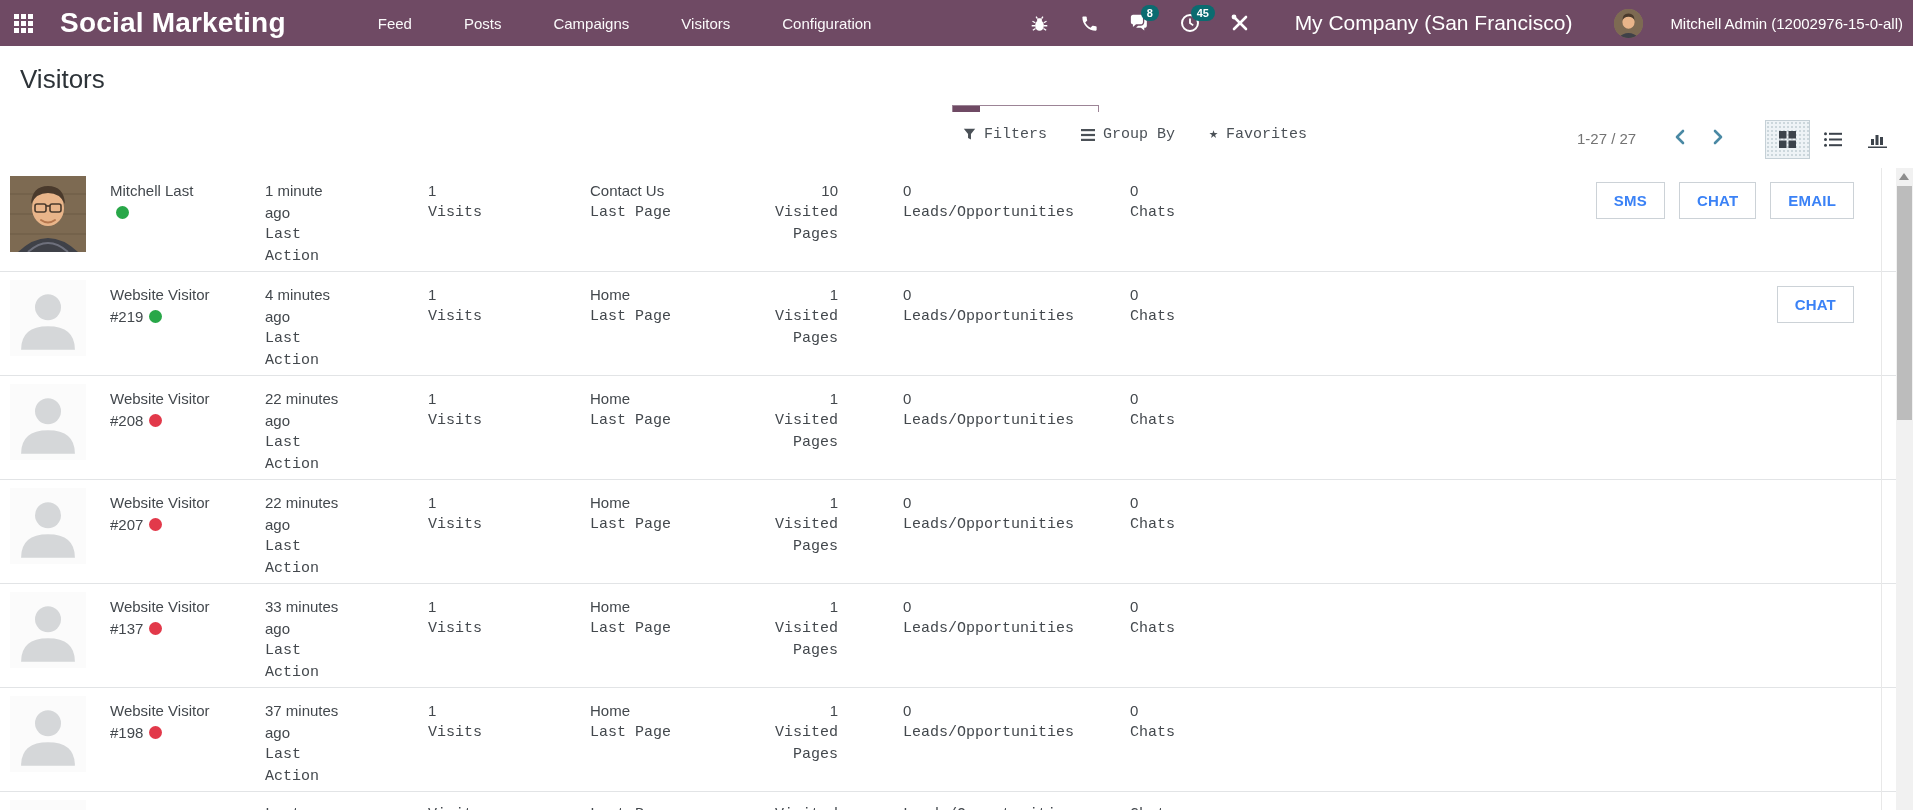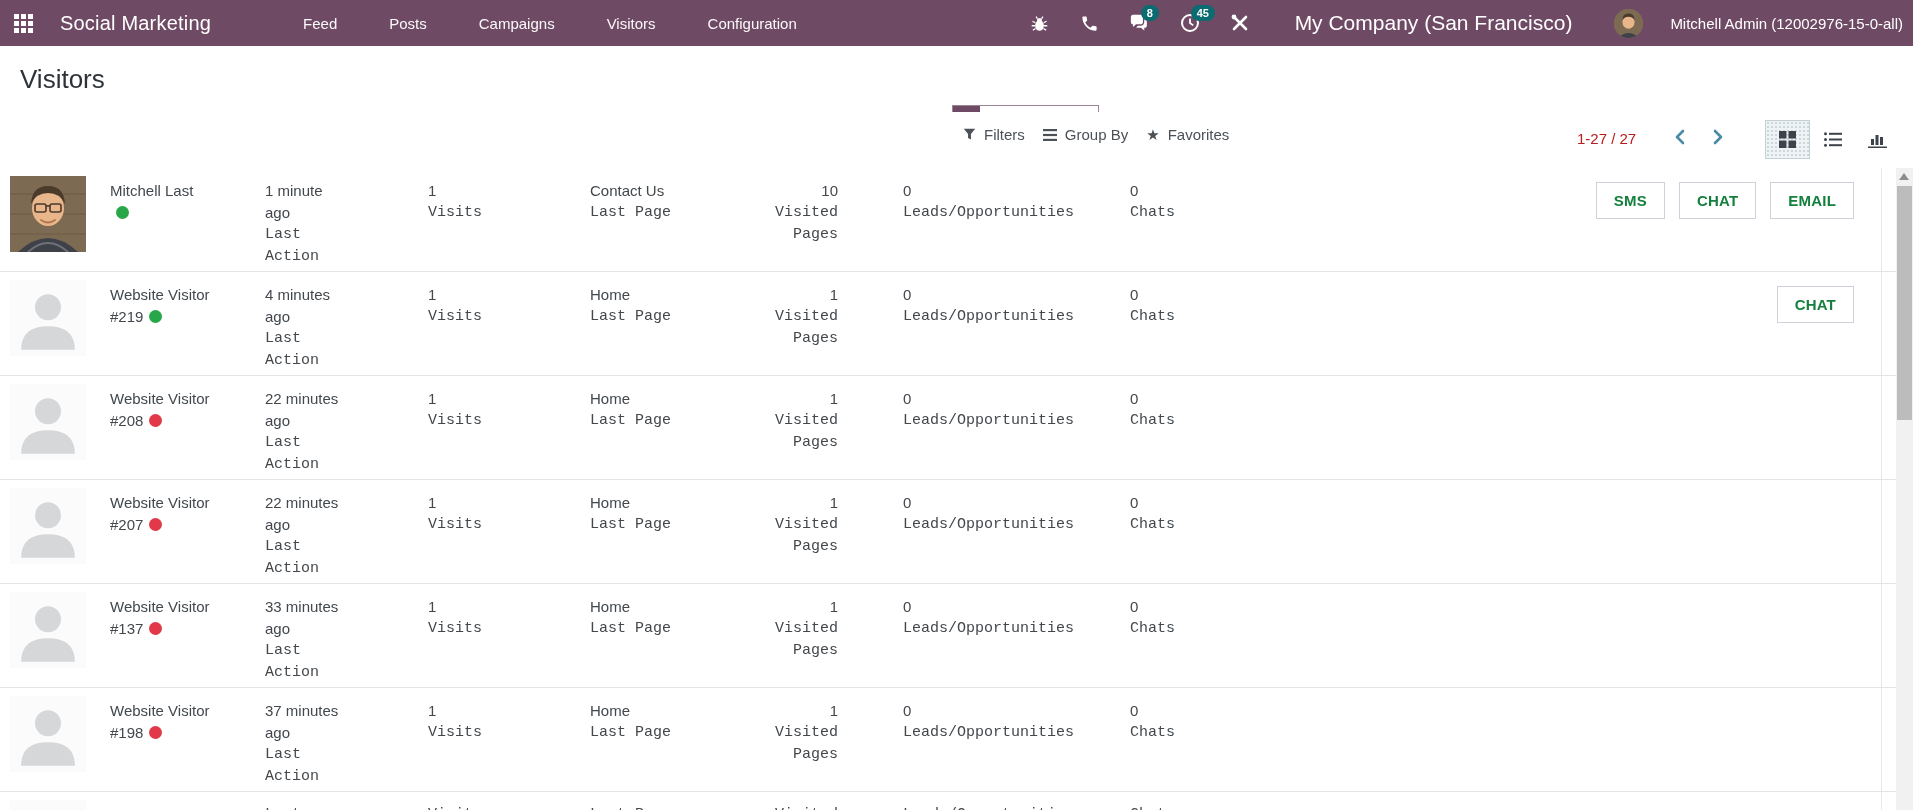--- a/index.html
+++ b/index.html
@@ -6,21 +6,21 @@
   html,body { width:1913px; height:810px; overflow:hidden; background:#fff;
     font-family:"Liberation Sans", sans-serif; color:#43484d; }
   body { position:relative; }
 
   
   .navbar { position:absolute; top:0; left:0; width:1913px; height:46px;
     background:#6f4a64; display:flex; align-items:center; color:#fff; }
   .apps-btn { width:46px; height:46px; display:flex; align-items:center; justify-content:center; cursor:pointer; }
   .grid-icon { display:grid; grid-template-columns:repeat(3,5px); grid-template-rows:repeat(3,5px); gap:2px; }
   .grid-icon span { background:#fff; width:5px; height:5px; }
-  .brand { font-size:20px; font-weight:400; margin:0 0 0 14px; letter-spacing:.2px; white-space:nowrap; }
+  .brand { font-size:28px; font-weight:700; margin:0 0 0 14px; letter-spacing:.2px; white-space:nowrap; }
   .topmenu { display:flex; gap:52px; margin-left:92px; font-size:15px; }
   .topmenu .mi { cursor:pointer; white-space:nowrap; opacity:.97; }
   .nav-right { margin-left:auto; display:flex; align-items:center; gap:28px; padding-right:10px; }
   .sysicon { position:relative; width:22px; height:22px; display:flex; align-items:center; justify-content:center; cursor:pointer; }
   .sysicon svg { display:block; }
   .badge { position:absolute; top:-7px; left:12px; background:#0b6b70; color:#fff;
     font-size:11px; font-weight:700; border-radius:9px; padding:1.5px 6px; line-height:13px; }
   .company { font-size:21px; white-space:nowrap; margin-left:16px; cursor:pointer;text-align:right; }
   .usermenu { display:flex; align-items:center; gap:27px; margin-left:14px; cursor:pointer; }
   .user-avatar { width:29px; height:29px; border-radius:50%; overflow:hidden; background:#8a7360; flex:0 0 auto; }
@@ -35,24 +35,24 @@
   .chip-ico { width:27px; background:#6f4a64; display:flex; align-items:center; justify-content:center; }
   .chip-label { font-size:15px; color:#2d3338; display:flex; align-items:center; padding:0 9px 0 10px; }
   .chip-x { display:flex; align-items:center; padding:0 9px 0 0; color:#555a5f; font-size:13px; font-weight:700; cursor:pointer; }
   .search-input { border:0; outline:0; flex:1; font-size:16px; margin-left:13px; color:#2d3338;
     font-family:"Liberation Sans", sans-serif; background:transparent; }
   .search-input::placeholder { color:#b2b8bd; }
   .mag { margin-right:2px; cursor:pointer; }
 
   
   .controls { position:absolute; top:112px; left:0; width:1913px; height:56px; background:#fff; }
-  .filterbtns { position:absolute; left:963px; top:14px; display:flex; gap:18px; }
+  .filterbtns { position:absolute; left:963px; top:14px; display:flex; gap:34px;font-family:Liberation Mono, monospace; }
   .fbtn { display:flex; align-items:center; gap:8px; font-size:15px; color:#4b5157; cursor:pointer; white-space:nowrap; }
   .fbtn .star { font-size:15px; line-height:1; }
-  .pager { position:absolute; left:1577px; top:18px; font-size:15px; color:#b91c1c; }
+  .pager { position:absolute; left:1577px; top:18px; font-size:15px; color:#737373; }
   .pg-prev { position:absolute; left:1672px; top:16px; cursor:pointer; }
   .pg-next { position:absolute; left:1710px; top:16px; cursor:pointer; }
   .switcher { position:absolute; left:1765px; top:8px; display:flex; }
   .swbtn { width:45px; height:39px; display:flex; align-items:center; justify-content:center;
     cursor:pointer; border:1px solid transparent; }
   .swbtn.active { background-color:#eef3f6; border-color:#c5d0d6;
     background-image:radial-gradient(#ccd7dc 1px, transparent 1px); background-size:4px 4px; }
 
   
   .content { position:absolute; top:168px; left:0; width:1896px; height:642px; overflow:hidden; background:#fff; }
@@ -64,21 +64,21 @@
   .cell .lbl { color:#43484d;font-family:Liberation Mono, monospace; }
   .c-name { width:100px; margin-right:55px; }
   .c-time { width:84px; margin-right:79px; }
   .c-visits { width:70px; margin-right:92px; }
   .c-lastpage { width:92px; margin-right:66px; }
   .c-visited { width:90px; margin-right:65px;text-align:right; }
   .c-leads { width:160px; margin-right:67px; }
   .c-chats { width:110px; }
   .dot { display:inline-block; width:13px; height:13px; border-radius:50%; margin-left:6px; vertical-align:-1px; }
   .btns { margin-left:auto; margin-right:42px; padding-top:14px; display:flex; gap:14px; }
-  .actbtn { background:#fff; border:1px solid #ccd2d7; color:#15803d; font-weight:700;
+  .actbtn { background:#fff; border:1px solid #ccd2d7; color:#3b82f6; font-weight:700;
     font-size:15px; padding:9px 17px; cursor:pointer; font-family:"Liberation Sans", sans-serif; letter-spacing:.2px; }
 
   
   .scrollbar { position:absolute; top:168px; right:0; width:17px; height:642px; background:#f1f1f1; }
   .sb-up { position:absolute; top:5px; left:3px; width:0; height:0;
     border-left:5.5px solid transparent; border-right:5.5px solid transparent; border-bottom:7px solid #8d8d8d; }
   .sb-thumb { position:absolute; top:18px; left:1px; width:15px; height:234px; background:#bcbcbc; }
 
   svg { display:block; }
 </style>

